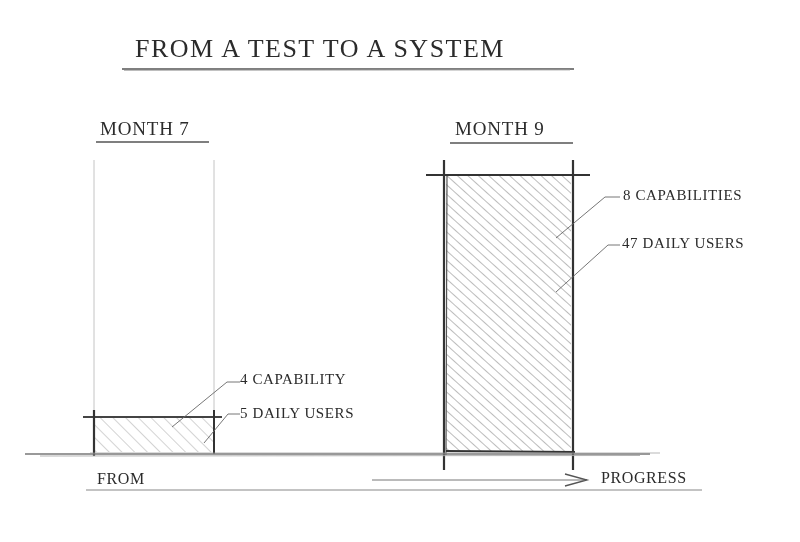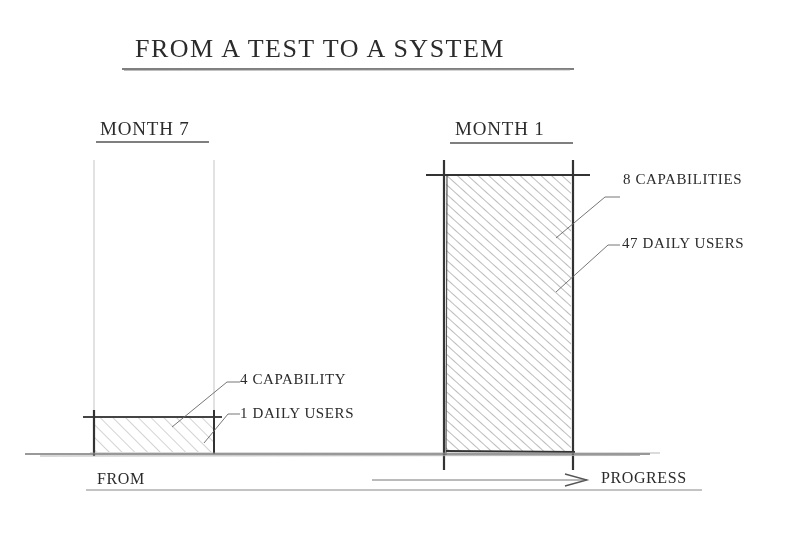--- a/index.html
+++ b/index.html
@@ -8,21 +8,21 @@
     .canvas { position: absolute; left: 0; top: 0; width: 800px; height: 542px; }
     .txt { position: absolute; font-family: Liberation Serif, serif;
       color: #2b2b2b; letter-spacing: 0.5px; white-space: nowrap; }
     .title { left: 135px; top: 34px; font-size: 26px; letter-spacing: 1.5px; }
     .month { font-size: 19px; letter-spacing: 0.8px; }
     .m1 { left: 100px; top: 118px; }
     .m6 { left: 455px; top: 118px; }
     .annot { font-size: 15px; letter-spacing: 0.6px; }
     .a1 { left: 240px; top: 371px; }
     .a2 { left: 240px; top: 405px; }
-    .a3 { left: 623px; top: 171px; }
+    .a3 { left: 623px; top: 187px; }
     .a4 { left: 622px; top: 235px; }
     .axis { font-size: 16px; letter-spacing: 0.6px; }
     .time { left: 97px; top: 470px; }
     .progress { left: 601px; top: 469px; }
   </style>
 </head>
 <body>
 
 <svg class="canvas" width="800" height="542" viewBox="0 0 800 542" xmlns="http://www.w3.org/2000/svg">
   <defs>
@@ -87,21 +87,21 @@
     <polyline points="172,427 227,382 240,382" fill="none" stroke="#666" stroke-width="0.9"></polyline>
     <polyline points="204,443 228,414 240,414" fill="none" stroke="#666" stroke-width="0.9"></polyline>
     <polyline points="556,238 605,197 620,197" fill="none" stroke="#666" stroke-width="0.9"></polyline>
     <polyline points="556,292 608,245 620,245" fill="none" stroke="#666" stroke-width="0.9"></polyline>
   </g>
 </svg>
 
 <div class="txt title">FROM A TEST TO A SYSTEM</div>
 
 <div class="txt month m1">MONTH 7</div>
-<div class="txt month m6">MONTH 1</div>
+<div class="txt month m6">MONTH 9</div>
 
 <div class="txt annot a1">4 CAPABILITY</div>
-<div class="txt annot a2">1 DAILY USERS</div>
+<div class="txt annot a2">5 DAILY USERS</div>
 <div class="txt annot a3">8 CAPABILITIES</div>
 <div class="txt annot a4">47 DAILY USERS</div>
 
 <div class="txt axis time">FROM</div>
 <div class="txt axis progress">PROGRESS</div>
 
 </body></html>

